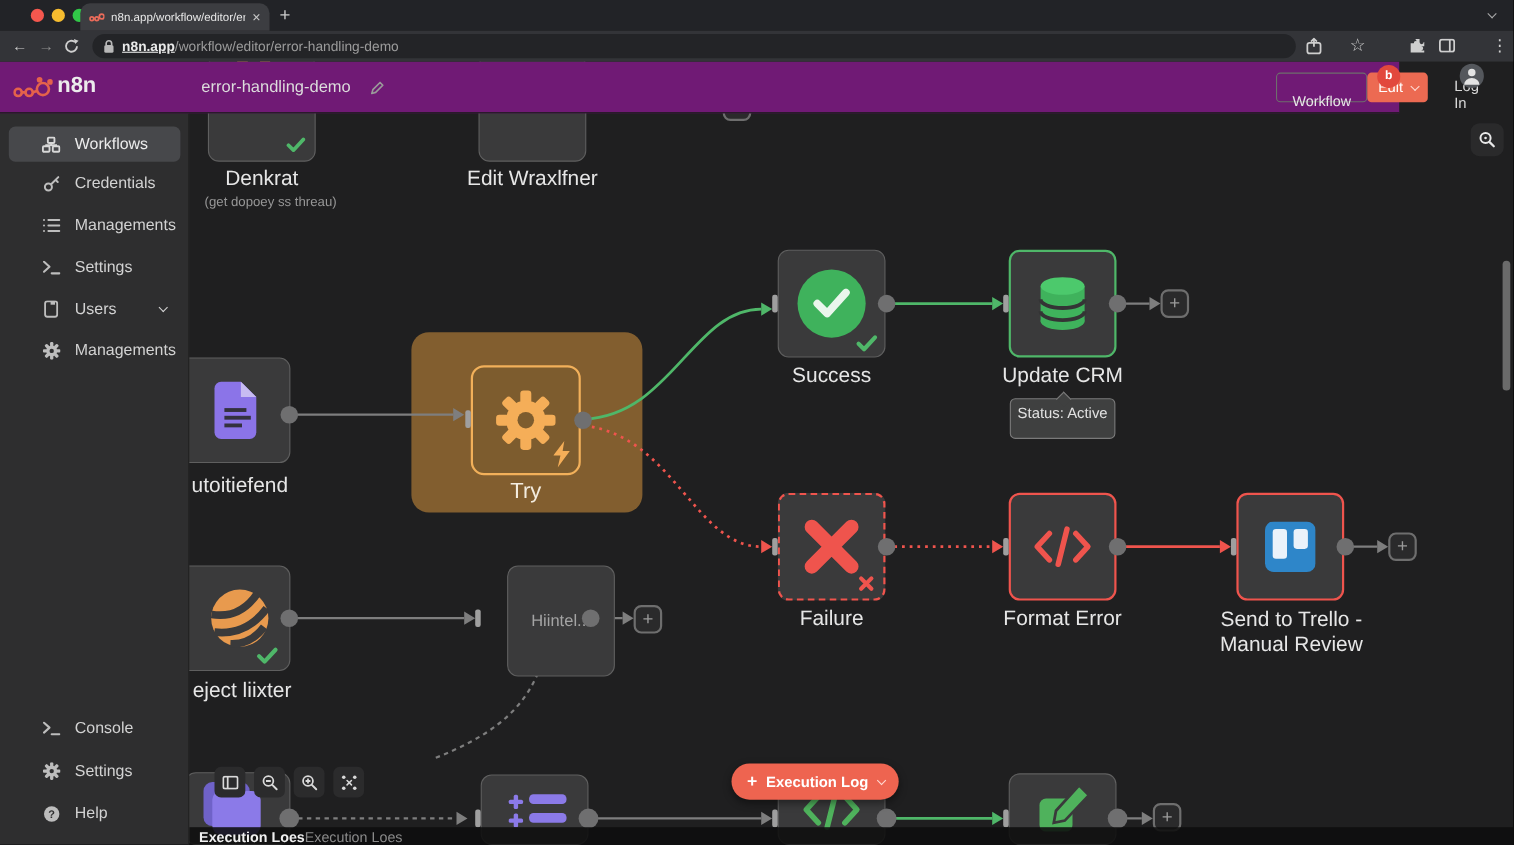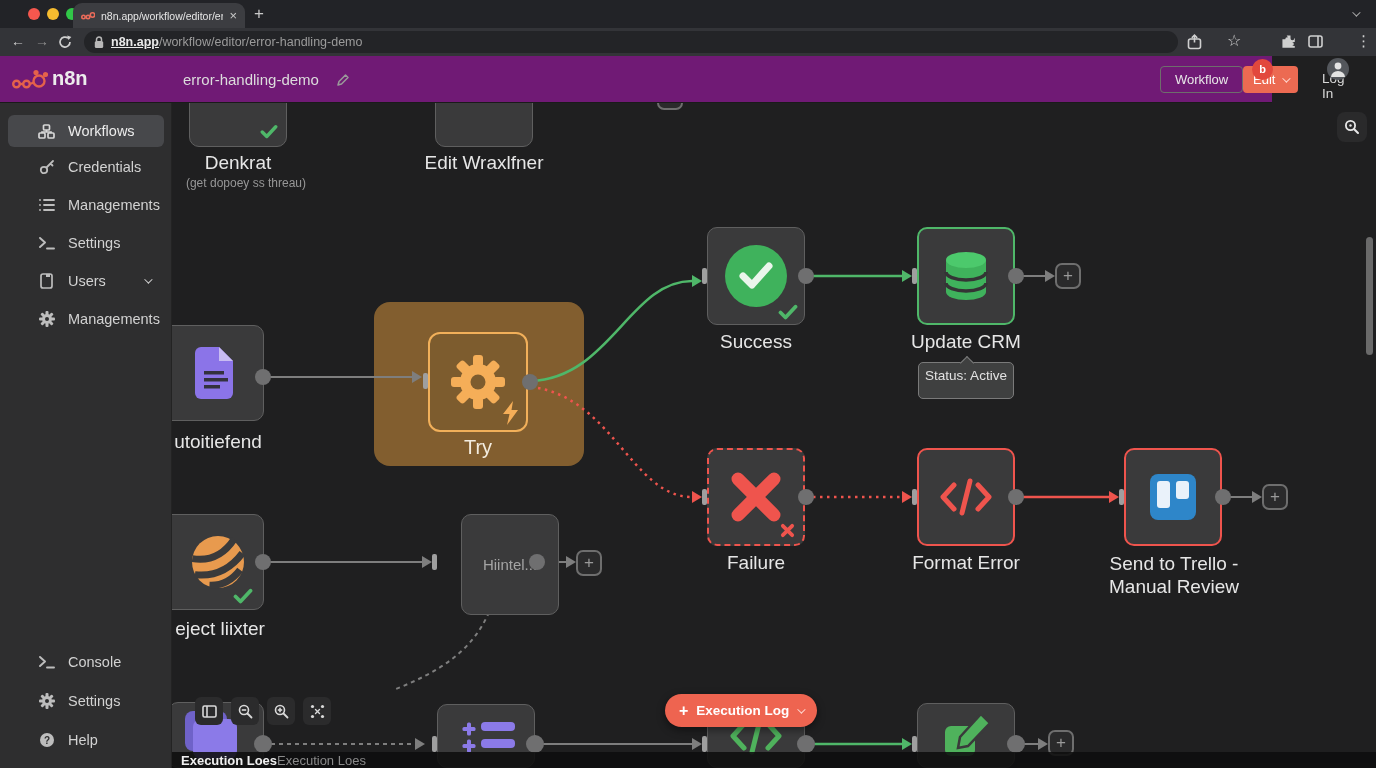--- a/index.html
+++ b/index.html
@@ -25,21 +25,21 @@
   .chrome-ico { position:absolute; top:5px; color:#cfcfcf; font-size:14px; }
   .ext-badge { position:absolute; left:1252px; top:31px; width:21px; height:21px; border-radius:50%;
     background:#e2483d; color:#fff; font-size:11px; font-weight:700; text-align:center; line-height:21px; }
   .avatar { position:absolute; left:1327px; top:30px; width:22px; height:22px; border-radius:50%; background:#54575c; }
 
   
   .appheader { position:absolute; left:0; top:56px; width:1272px; height:47px; background:#701a75;
     border-bottom:1px solid #1a1a1a; z-index:40; }
   .logo-text { position:absolute; left:52px; top:11px; color:#ececec; font-size:20px; font-weight:700; }
   .wf-title { position:absolute; left:183px; top:15px; color:#dcdcdc; font-size:15px; }
-  .btn-workflow { position:absolute; left:1160px; top:10px; height:27px; padding:0 14px; border:1px solid #6e6e6c;
+  .btn-workflow { position:absolute; left:1160px; top:10px; height:27px; padding:12px 14px; border:1px solid #6e6e6c;
     border-radius:4px; color:#e8e8e8; font-size:13px; line-height:25px; background:transparent; }
   .btn-edit { position:absolute; left:1243px; top:10px; height:27px; padding:0 10px; border-radius:4px;
     background:#ec6a52; color:#fff; font-size:13px; line-height:27px; display:flex; align-items:center; gap:7px; }
   .login { position:absolute; left:1322px; top:15px; color:#d8d8d8; font-size:13.5px; }
   .chev { display:inline-block; width:6px; height:6px; border-right:1.6px solid currentColor;
     border-bottom:1.6px solid currentColor; transform:rotate(45deg) translateY(-2px); }
 
   
   .sidebar { position:absolute; left:0; top:103px; width:172px; height:665px; background:#2e2e2f;
     border-right:1px solid #232323; z-index:30; }

